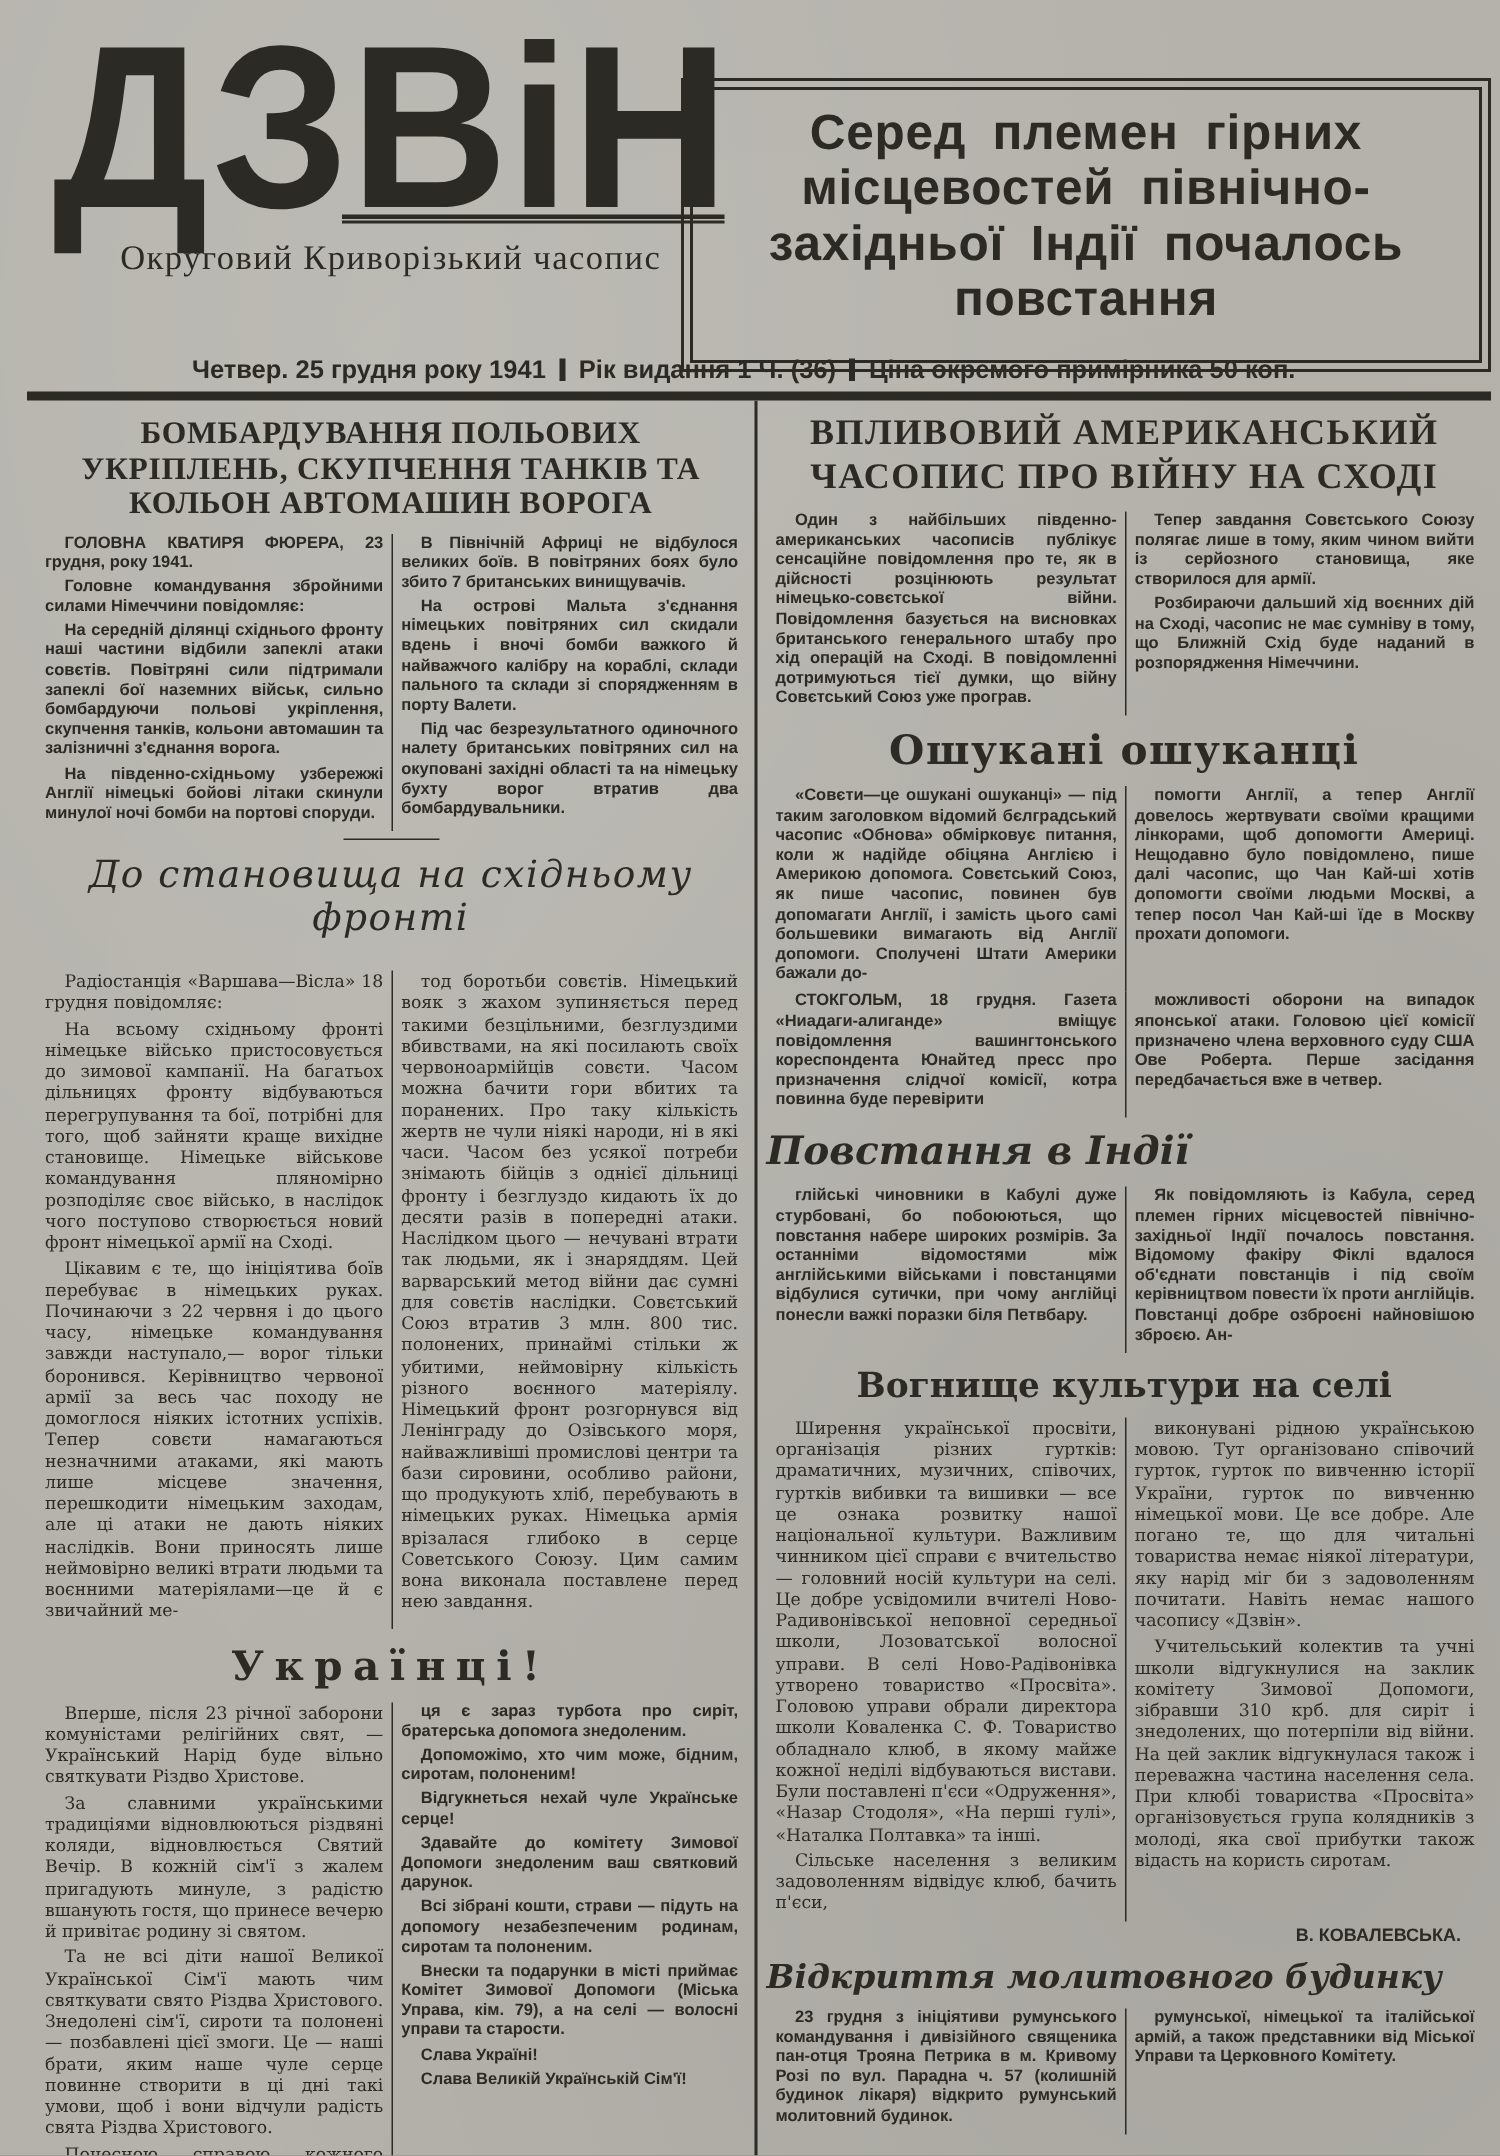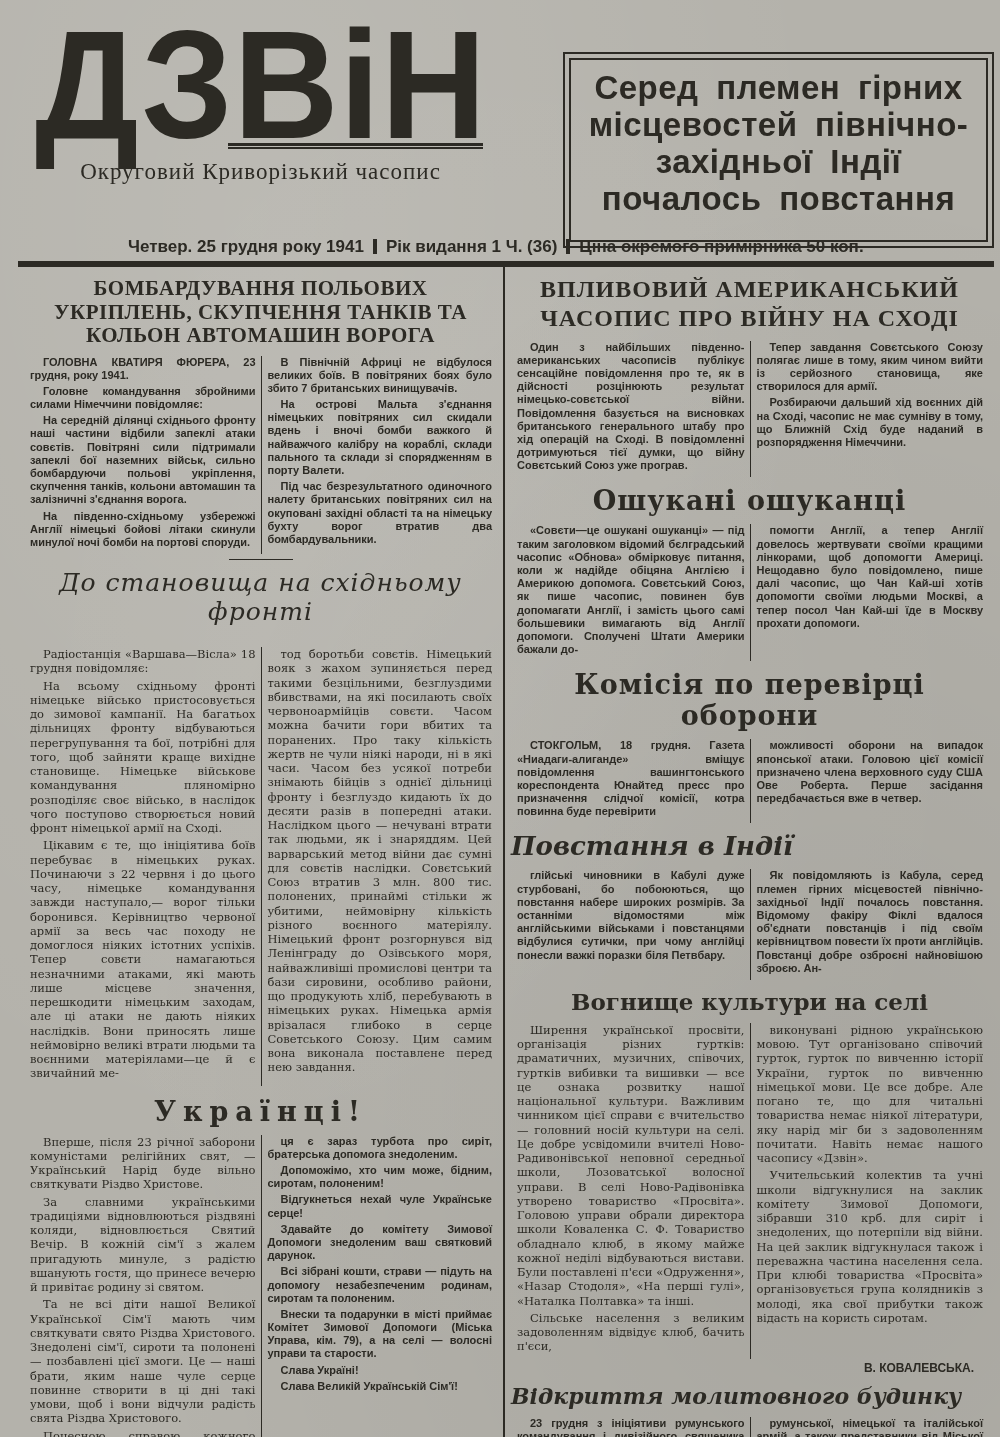--- a/index.html
+++ b/index.html
@@ -19,21 +19,21 @@
   .header{ position:relative; height:232px;padding-left:32px; }
   .mast-left{ position:absolute; left:28px; top:6px; width:465px; text-align:center; }
   .mast-title{
     font-family:"Liberation Sans", sans-serif; font-weight:700;
     font-size:150px; line-height:1.02; letter-spacing:1px;
     transform:scale(.97,1.03); transform-origin:center top; white-space:nowrap;
   }
   .mast-underline{ width:255px; height:6px; border-top:3px solid var(--ink);
     border-bottom:2px solid var(--ink); margin:-16px 0 10px 200px; }
   .mast-sub{ font-size:23px; letter-spacing:1px; }
-  .topbox-outer{ position:absolute; right:6px; top:52px; width:431px;
+  .topbox-outer{ position:absolute; right:6px; top:52px; width:540px;
     border:2px solid var(--ink); padding:4px; }
   .topbox-inner{ border:2px solid var(--ink); padding:10px 4px 22px; }
   .topbox-headline{
     font-family:"Liberation Sans", sans-serif; font-weight:700;
     font-size:33px; line-height:1.12; text-align:center; word-spacing:8px; letter-spacing:.5px;
   }
   .dateline{
     margin:0 6px 0 28px; padding:5px 0 3px 100px;
     font-family:"Liberation Sans", sans-serif; font-weight:700; font-size:17px;
     white-space:nowrap;
@@ -177,21 +177,20 @@
           <div class="col sans">
               <p class="para">«Совєти—це ошукані ошуканці» — під таким заголовком відомий бєлградський часопис «Обнова» обмірковує питання, коли ж надійде обіцяна Англією і Америкою допомога. Совєтський Союз, як пише часопис, повинен був допомагати Англії, і замість цього самі большевики вимагають від Англії допомоги. Сполучені Штати Америки бажали до-</p>
             </div>
           <div class="col sans">
               <p class="para">помогти Англії, а тепер Англії довелось жертвувати своїми кращими лінкорами, щоб допомогти Америці. Нещодавно було повідомлено, пише далі часопис, що Чан Кай-ші хотів допомогти своїми людьми Москві, а тепер посол Чан Кай-ші їде в Москву прохати допомоги.</p>
             </div>
         </div>
       </section>
 
       <section>
-        <h2 class="h-ser">Комісія по перевірці оборони</h2>
         <div class="cols">
           <div class="col sans">
               <p class="para">СТОКГОЛЬМ, 18 грудня. Газета «Ниадаги-алиганде» вміщує повідомлення вашингтонського кореспондента Юнайтед пресс про призначення слідчої комісії, котра повинна буде перевірити</p>
             </div>
           <div class="col sans">
               <p class="para">можливості оборони на випадок японської атаки. Головою цієї комісії призначено члена верховного суду США Ове Роберта. Перше засідання передбачається вже в четвер.</p>
             </div>
         </div>
       </section>
 

